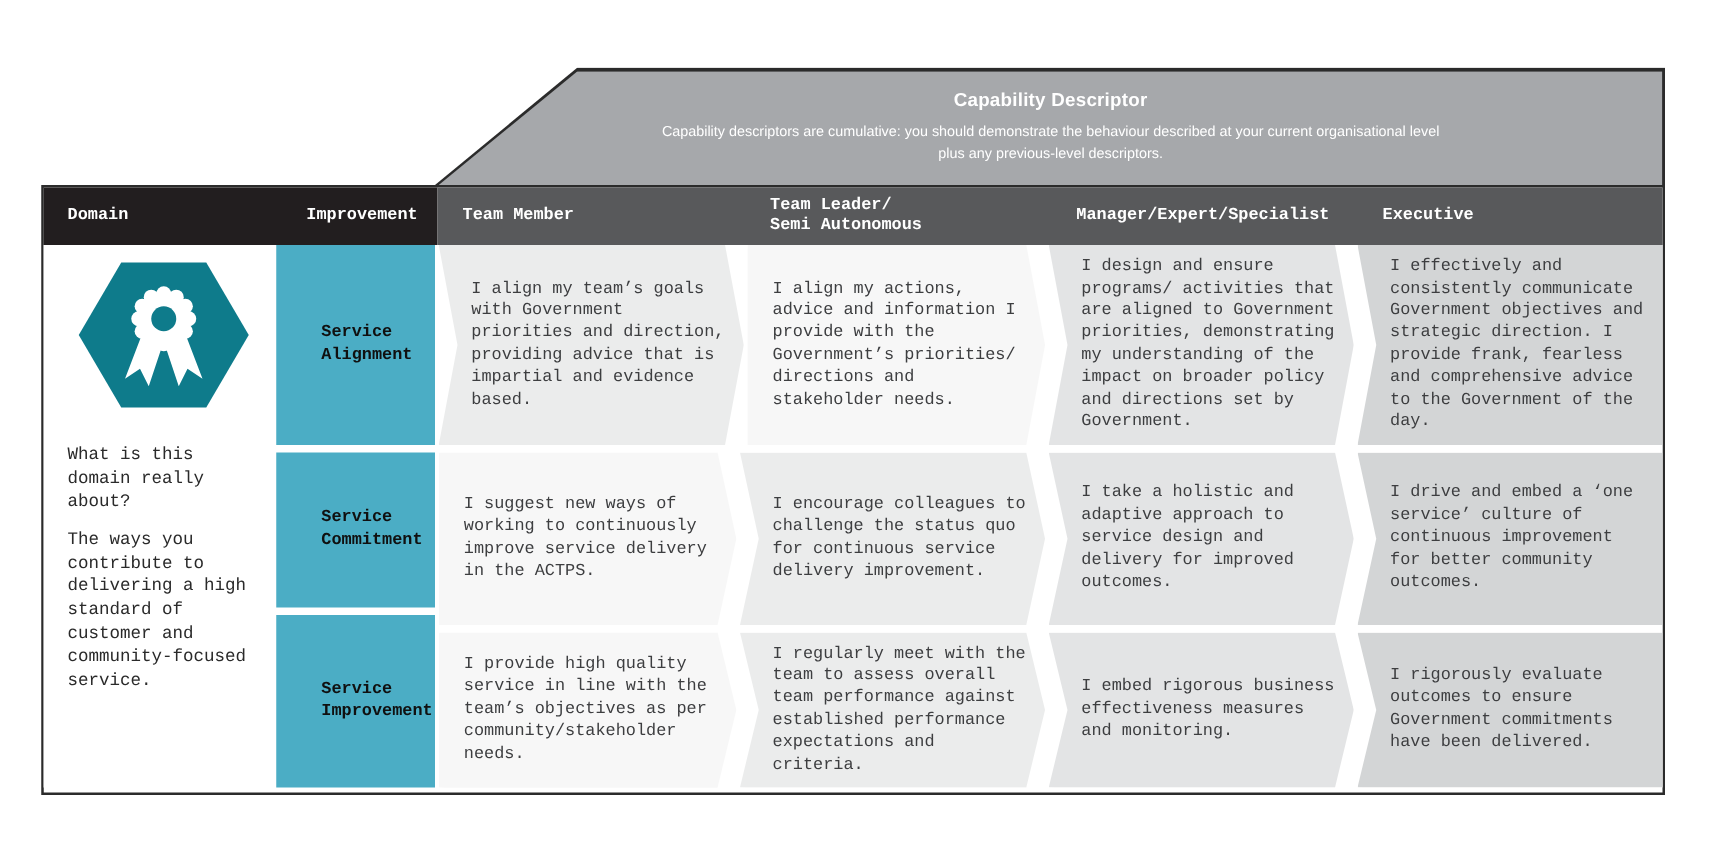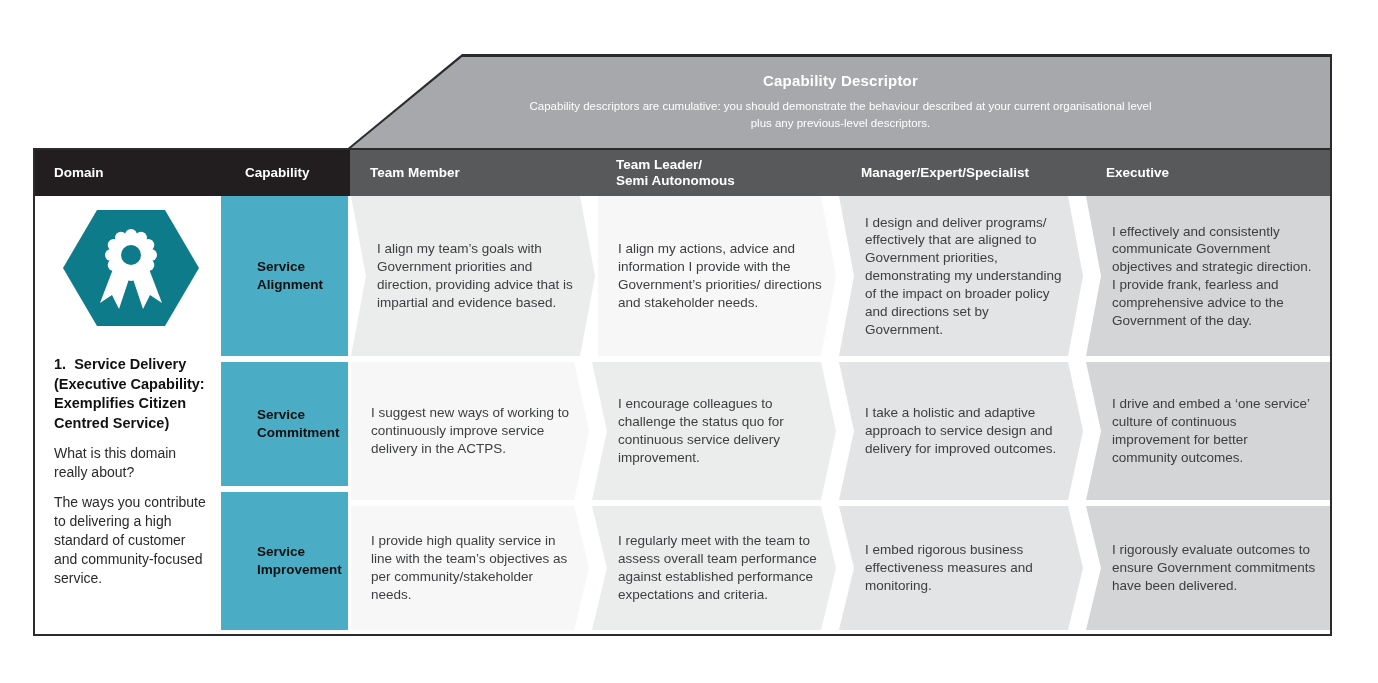--- a/index.html
+++ b/index.html
@@ -18,21 +18,21 @@
     position:absolute;left:3px;top:3px;right:2px;bottom:0;
     background:var(--banner-gray,#a6a8ab);
     clip-path:polygon(111px 0,100% 0,100% 100%,0 100%);
     text-align:center;color:#fff;
   }
   .trap-title{margin-top:15px;font-size:15px;font-weight:bold;letter-spacing:.2px;}
   .trap-subtitle{margin:9px auto 0;max-width:880px;font-size:11.5px;line-height:1.45;white-space:pre-line;}
   
   .table{
     position:absolute;left:33px;top:148px;width:1299px;height:488px;
-    box-sizing:border-box;border:2px solid var(--border-dark,#2b2b2b);background:#fff;
+    box-sizing:border-box;border:2px solid var(--border-dark,#2b2b2b);background:#fff;font-family:Liberation Mono, monospace;
   }
   .head-row{position:relative;height:46px;width:100%;}
   .head-dark{position:absolute;left:0;top:0;width:315px;height:46px;background:var(--header-dark,#221e1f);}
   .head-gray{position:absolute;left:315px;top:0;right:0;height:46px;background:var(--header-gray,#58595b);}
   .hlabel{
     position:absolute;top:50%;transform:translateY(-50%);
     color:#fff;font-weight:bold;font-size:13.5px;white-space:pre-line;line-height:1.15;
   }
   .h-domain{left:19px;}
   .h-capability{left:210px;}
@@ -81,21 +81,21 @@
       <div class="trap-subtitle">Capability descriptors are cumulative: you should demonstrate the behaviour described at your current organisational level
 plus any previous-level descriptors.</div>
     </div>
   </div>
 
   <div class="table">
 
     <div class="head-row">
       <div class="head-dark">
         <span class="hlabel h-domain">Domain</span>
-        <span class="hlabel h-capability">Capability</span>
+        <span class="hlabel h-capability">Improvement</span>
       </div>
       <div class="head-gray">
         <span class="hlabel l0">Team Member</span>
         <span class="hlabel l1">Team Leader/
 Semi Autonomous</span>
         <span class="hlabel l2">Manager/Expert/Specialist</span>
         <span class="hlabel l3">Executive</span>
       </div>
     </div>
 
@@ -118,45 +118,41 @@
               <circle cx="50" cy="48" r="6"></circle>
                 <circle cx="52.7" cy="38" r="6"></circle>
               <circle cx="60" cy="30.7" r="6"></circle>
                 <circle cx="70" cy="28" r="6"></circle>
               <circle cx="80" cy="30.7" r="6"></circle>
                 <circle cx="87.3" cy="38" r="6"></circle>
             </g>
             <circle cx="70" cy="48" r="10" fill="var(--hexagon-teal,#0e7b8b)"></circle>
           </svg>
         </div>
-        <div class="domain-title">1.&nbsp; Service Delivery
-(Executive Capability:
-Exemplifies Citizen
-Centred Service)</div>
         <p class="domain-q">What is this domain really about?</p>
         <p class="domain-desc">The ways you contribute to delivering a high standard of customer and community-focused service.</p>
       </div>
 
       <div class="cap-col">
         <div class="cap-cell r0">Service Alignment</div>
         <div class="cap-cell r1">Service Commitment</div>
         <div class="cap-cell r2">Service Improvement</div>
       </div>
 
       <div class="desc-area">
 
         <div class="desc-row r0">
           <div class="desc-cell c1">
               <p>I align my team’s goals with Government priorities and direction, providing advice that is impartial and evidence based.</p>
             </div>
           <div class="desc-cell c0">
               <p>I align my actions, advice and information I provide with the Government’s priorities/ directions and stakeholder needs.</p>
             </div>
           <div class="desc-cell c2">
-              <p>I design and deliver programs/ effectively that are aligned to Government priorities, demonstrating my understanding of the impact on broader policy and directions set by Government.</p>
+              <p>I design and ensure programs/ activities that are aligned to Government priorities, demonstrating my understanding of the impact on broader policy and directions set by Government.</p>
             </div>
           <div class="desc-cell c3">
               <p>I effectively and consistently communicate Government objectives and strategic direction. I provide frank, fearless and comprehensive advice to the Government of the day.</p>
             </div>
         </div>
 
         <div class="desc-row r2">
           <div class="desc-cell c0">
               <p>I suggest new ways of working to continuously improve service delivery in the ACTPS.</p>
             </div>

